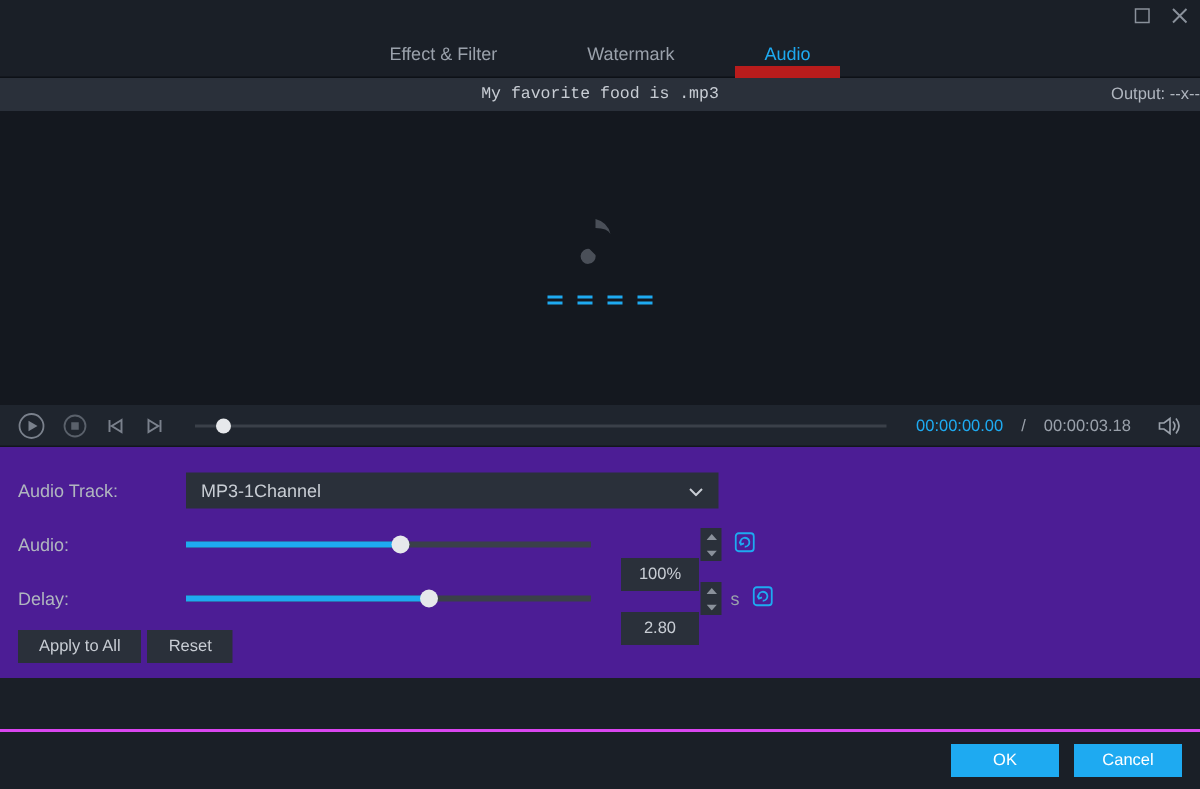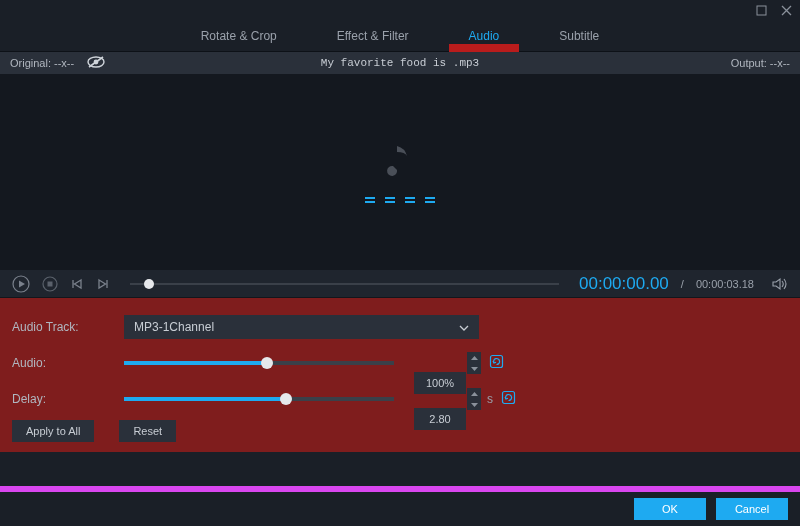--- a/index.html
+++ b/index.html
@@ -8,89 +8,78 @@
   .titlebar { height: 20px; display: flex; justify-content: flex-end; align-items: center; padding: 0 8px; gap: 14px; }
   .titlebar svg { cursor: pointer; }
   
   .tabs { height: 32px; display: flex; justify-content: center; align-items: center; gap: 20px; border-bottom: 1px solid #0d1117; }
   .tab { padding: 0 20px; height: 32px; line-height: 32px; font-size: 12px; color: #9aa1ab; cursor: pointer; }
   .tab.active { color: #1eaaf1; border-bottom: 8px solid #b91c1c; }
   
   .infobar { height: 22px; background: #2a303a; display: flex; align-items: center; position: relative; font-size: 11px; }
   .info-left { padding-left: 10px; display: flex; align-items: center; gap: 12px; }
   .info-center { position: absolute; left: 50%; transform: translateX(-50%); color: #c8cdd4; font-family: Liberation Mono, monospace; }
-  .info-right { margin-left: auto; padding-right: 10px; }
+  .info-right { margin-left: auto; }
   .eye-icon { color: #cfd4da; }
   
   .preview { height: 196px; background: #14181f; display: flex; flex-direction: column; align-items: center; justify-content: center; gap: 18px; }
   .note { color: #4a4f58; }
   .eq { display: flex; gap: 10px; }
   .eq span { display: block; width: 10px; height: 2px; background: #1eaaf1; position: relative; }
   .eq span::before { content: ""; position: absolute; top: -4px; left: 0; width: 10px; height: 2px; background: #1eaaf1; }
   
   .controls { height: 28px; background: #1f252e; border-bottom: 1px solid #12161c; display: flex; align-items: center; padding: 0 12px; gap: 12px; }
   .ctrl-icon { color: #7a818c; cursor: pointer; display: flex; }
   .progress { flex: 1; height: 2px; background: #3a4049; position: relative; margin: 0 8px; }
   .progress-thumb { position: absolute; left: 14px; top: -4px; width: 10px; height: 10px; border-radius: 50%; background: #e6e8eb; }
-  .time-cur { color: #1eaaf1; font-size: 17px; }
+  .time-cur { color: #1eaaf1; font-size: 11px; }
   .time-total { color: #9aa1ab; font-size: 11px; }
   
-  .panel { padding: 14px 12px 10px; background: #7f1d1d; }
+  .panel { padding: 14px 12px 10px; background: #4c1d95; }
   .row { display: flex; align-items: center; height: 30px; margin-bottom: 6px; }
   .row-label { width: 112px; color: #b0b6bf; }
   .select { width: 355px; height: 22px; background: #2a303a; display: flex; align-items: center; justify-content: space-between; padding: 12px 10px; color: #c8cdd4; cursor: pointer; }
   .slider { width: 270px; height: 4px; background: #3a4049; position: relative; margin-right: 20px; }
   .slider-fill { position: absolute; top: 0; left: 0; height: 4px; background: #1eaaf1; }
   .slider-thumb { position: absolute; top: -4px; width: 12px; height: 12px; border-radius: 50%; background: #e6e8eb; }
   .val-box { width: 52px; height: 22px; background: #2a303a; color: #c8cdd4; display: flex; align-items: center; justify-content: center; font-size: 11px; border: none; margin-top: 39px; }
   .stepper { display: flex; flex-direction: column; height: 22px; width: 14px; background: #2a303a; margin-left: 1px; }
   .stepper div { flex: 1; display: flex; align-items: center; justify-content: center; cursor: pointer; }
   .unit { margin-left: 6px; color: #9aa1ab; }
   .reset-one { margin-left: 8px; cursor: pointer; color: #1eaaf1; }
   
-  .panel-btns { display: flex; gap: 25px; }
+  .panel-btns { display: flex; gap: 4px; }
   .pbtn { padding: 5px 14px; background: #2a303a; color: #c8cdd4; font-size: 11px; cursor: pointer; border: none; }
   
-  .footer { position: absolute; bottom: 0; left: 0; right: 0; height: 40px; border-top: 6px solid #d946ef; display: flex; align-items: center; justify-content: flex-end; padding: 0 12px; gap: 10px; }
+  .footer { position: absolute; bottom: 0; left: 0; right: 0; height: 40px; border-top: 2px solid #d946ef; display: flex; align-items: center; justify-content: flex-end; padding: 0 12px; gap: 10px; }
   .fbtn { width: 72px; height: 22px; background: #1eaaf1; color: #fff; font-size: 11px; border: none; cursor: pointer; }
 </style>
 </head>
 <body>
 
 <div class="titlebar">
   <span class="ctrl-icon">
     <svg width="11" height="11" viewBox="0 0 11 11">
         <rect x="1" y="1" width="9" height="9" fill="none" stroke="#8a919b" stroke-width="1"></rect>
       </svg>
   </span>
   <span class="ctrl-icon">
     <svg width="11" height="11" viewBox="0 0 11 11">
         <path d="M1 1 L10 10 M10 1 L1 10" stroke="#8a919b" stroke-width="1.3"></path>
       </svg>
   </span>
 </div>
 
 <div class="tabs">
-  <div class="tab">Rotate &amp; Crop</div>
   <div class="tab">Effect &amp; Filter</div>
+  <div class="tab">Watermark</div>
   <div class="tab active">Audio</div>
-  <div class="tab">Subtitle</div>
 </div>
 
 <div class="infobar">
-  <div class="info-left">
-    <span>Original: --x--</span>
-    <span class="eye-icon">
-      <svg width="20" height="14" viewBox="0 0 20 14">
-          <ellipse cx="10" cy="7" rx="8" ry="5" fill="none" stroke="#cfd4da" stroke-width="1.4"></ellipse>
-          <circle cx="10" cy="7" r="2.4" fill="#cfd4da"></circle>
-          <line x1="3" y1="12" x2="17" y2="2" stroke="#cfd4da" stroke-width="1.6"></line>
-        </svg>
-    </span>
-  </div>
   <div class="info-center">My favorite food is .mp3</div>
   <div class="info-right">Output: --x--</div>
 </div>
 
 <div class="preview">
   <span class="note">
     <svg width="30" height="38" viewBox="0 0 30 38">
         <path d="M12 4 L12 28 A5 5 0 1 1 8 24 L8 24 L12 28 M12 4 Q20 6 22 14 Q20 10 12 10 Z" fill="#4a4f58"></path>
       </svg>
   </span>

